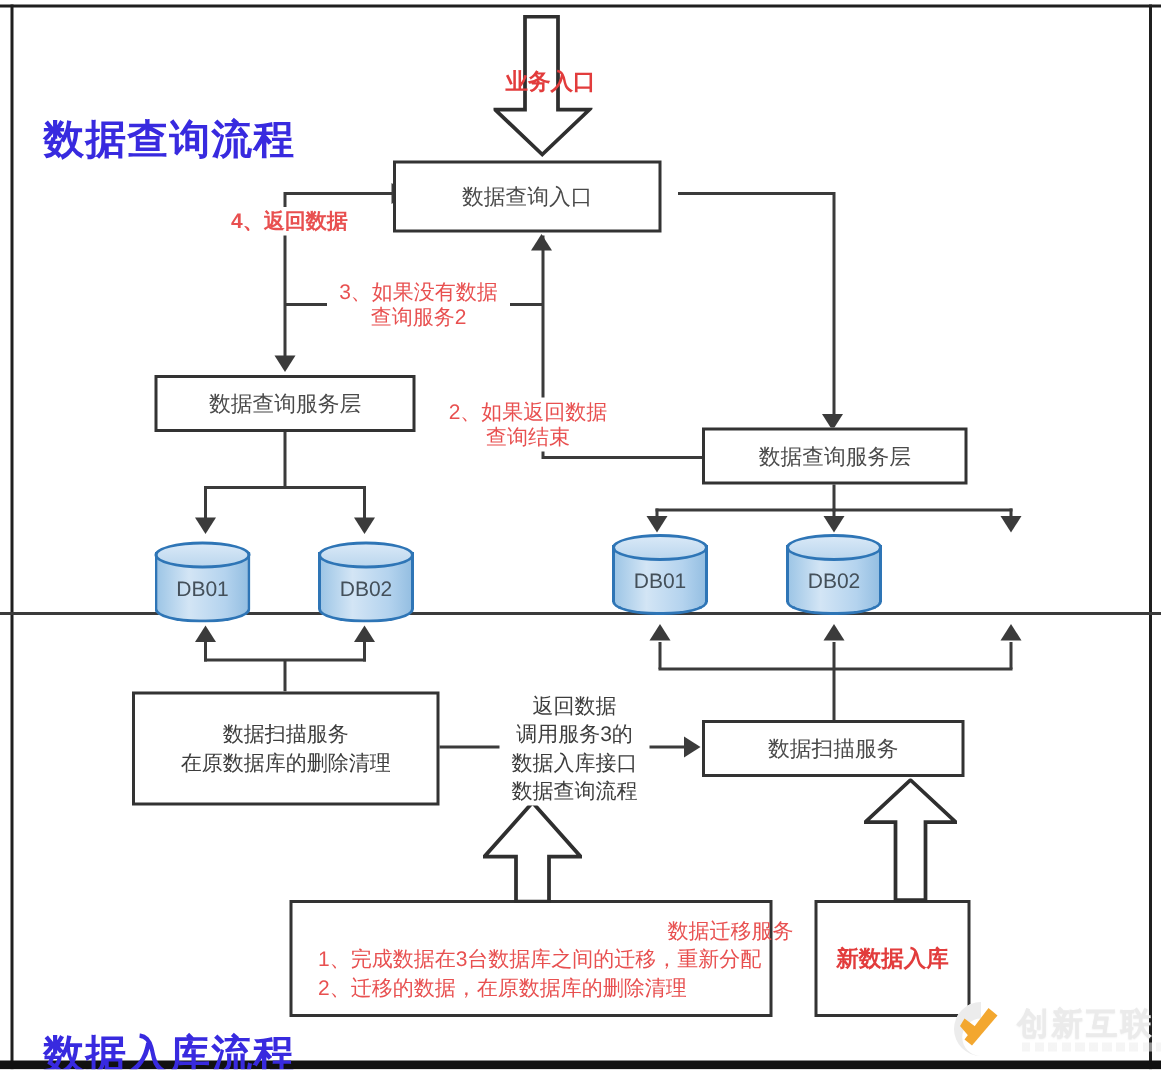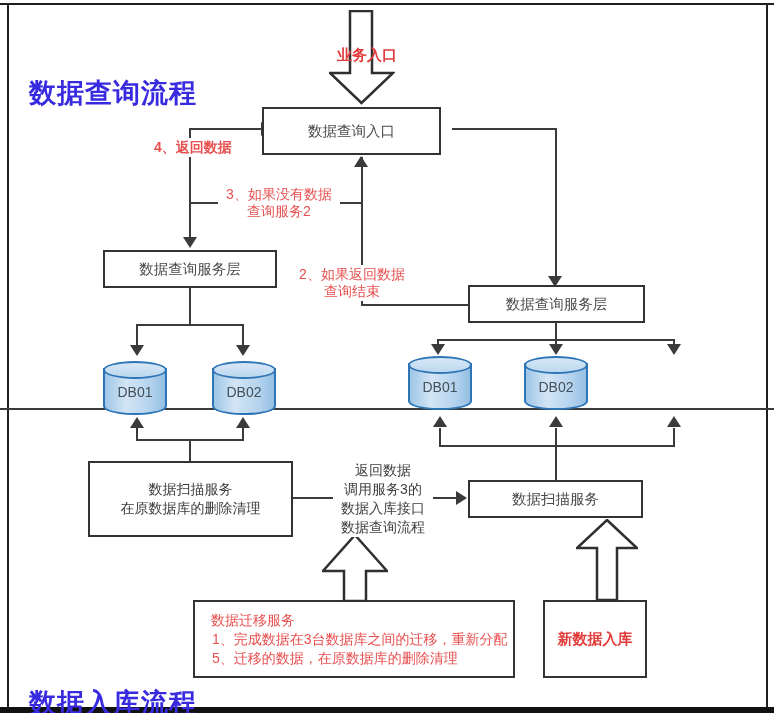--- a/index.html
+++ b/index.html
@@ -34,21 +34,21 @@
   .cyl{position:absolute;width:64px;height:56px;z-index:3;}
   .cyl-body{position:absolute;left:0;top:7px;width:60px;height:45px;border:2px solid #2e75b6;border-top:none;
     border-radius:0 0 30px 30px / 0 0 9px 9px;
     background:linear-gradient(to right,#9ec6e6,#d3e5f5 35%,#b4d3ee 75%,#95bfe2);}
   .cyl-top{position:absolute;left:0;top:0;width:60px;height:14px;border:2px solid #2e75b6;border-radius:50%;
     background:linear-gradient(to bottom,#d8e8f7,#bcd7ee);}
   .cyl-label{position:absolute;left:0;top:23px;width:64px;text-align:center;font-size:14px;color:#44505a;}
   
   .bigarrow{position:absolute;z-index:2;}
   
-  .mig-title{width:100%;text-align:left;color:#e85050;font-size:14px;line-height:19px;margin-left:32px;}
+  .mig-title{width:100%;text-align:right;color:#e85050;font-size:14px;line-height:19px;margin-left:32px;}
   .mig-item{width:100%;text-align:left;padding-left:17px;box-sizing:border-box;color:#e85050;font-size:14px;line-height:19px;}
   
   .wm{position:absolute;left:628px;top:663px;width:146px;height:46px;z-index:9;}
   .wm-text{position:absolute;left:50px;top:5px;font-size:21px;font-weight:bold;color:#ebebeb;
     text-shadow:0 1px 1px rgba(190,190,190,0.35);letter-spacing:2px;}
   .wm-sub{position:absolute;left:53px;top:32px;width:102px;height:6px;opacity:.55;
     background:repeating-linear-gradient(90deg,#ededed 0 6px,transparent 6px 9px);}
 </style>
 </head>
 <body>
@@ -179,21 +179,31 @@
     <polygon points="33,1 65,37 44,37 44,67 22,67 22,37 1,37" fill="#ffffff" stroke="#2f2f2f" stroke-width="2.5" stroke-linejoin="miter"></polygon>
   </svg>
 
   <svg class="bigarrow" style="left:576px;top:519px;" width="62" height="82" viewBox="0 0 62 82">
     <polygon points="31,1 61,29 41,29 41,81 21,81 21,29 1,29" fill="#ffffff" stroke="#2f2f2f" stroke-width="2.5" stroke-linejoin="miter"></polygon>
   </svg>
 
   <div class="box multi" style="left:193px;top:600px;width:322px;height:78px;">
     <div class="mig-title">数据迁移服务</div>
     <div class="mig-item">1、完成数据在3台数据库之间的迁移，重新分配</div>
-    <div class="mig-item">5、迁移的数据，在原数据库的删除清理</div>
+    <div class="mig-item">2、迁移的数据，在原数据库的删除清理</div>
   </div>
 
   <div class="box" style="left:543px;top:600px;width:104px;height:78px;font-weight:bold;color:#e23c3c;font-size:15px;">
     <span>新数据入库</span>
   </div>
 
+  <div class="wm">
+    <svg width="40" height="40" viewBox="0 0 40 40" style="position:absolute;left:6px;top:3px;">
+      <circle cx="20" cy="20" r="18" fill="#ffffff"></circle>
+      <path d="M20 2 a18 18 0 1 0 0 36 a12.5 12.5 0 1 1 0-25" fill="#ececec"></path>
+      <polygon points="9,27 25,6 31,11 14,31" fill="#f3a72f"></polygon>
+      <polygon points="9,13 17,19 12,25 6,18" fill="#f3a72f"></polygon>
+    </svg>
+    <div class="wm-text">创新互联</div>
+    <div class="wm-sub"></div>
+  </div>
 
 </div>
 
 </body></html>

